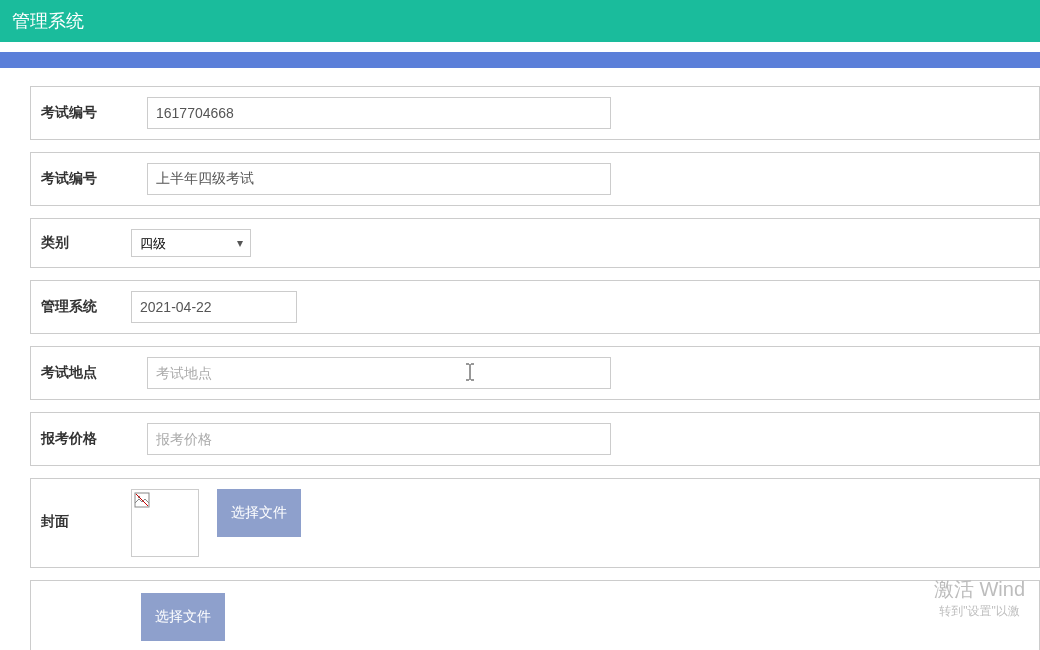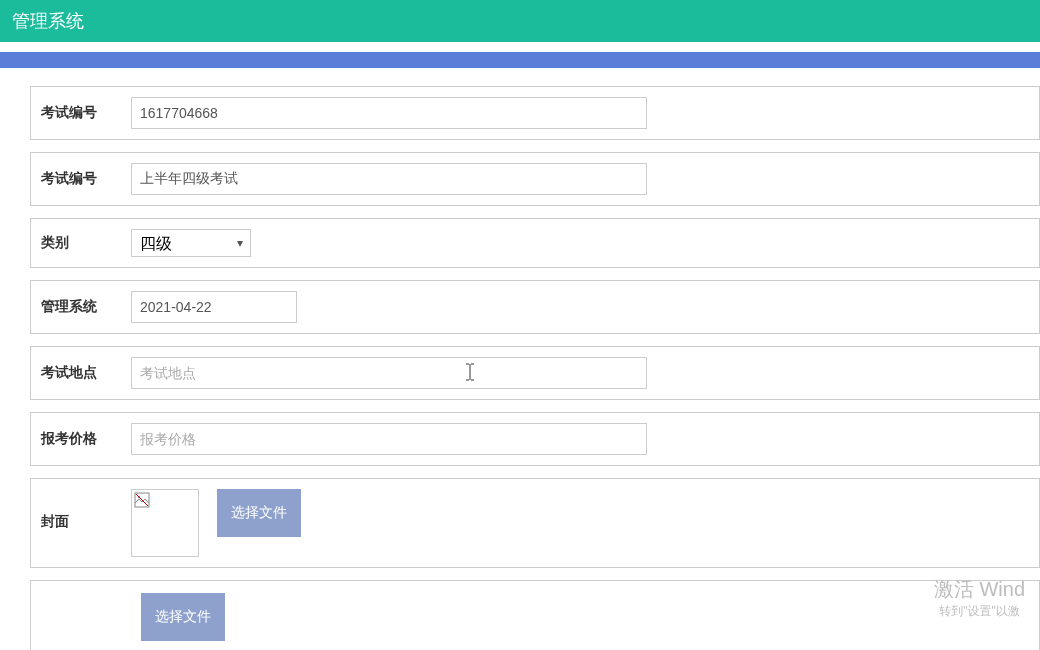--- a/index.html
+++ b/index.html
@@ -47,27 +47,27 @@
   font-size: 14px;
 }
 .txt-input {
   height: 32px;
   border: 1px solid #ccc;
   padding: 0 8px;
   font-size: 14px;
   color: #555;
   background: #fff;
 }
-.txt-input.w440 { width: 516px; }
+.txt-input.w440 { width: 464px; margin-left: 16px; }
 .txt-input.w150 { width: 166px; }
 .select {
   height: 28px;
   border: 1px solid #ccc;
   padding: 0 24px 0 8px;
-  font-size: 16px;
+  font-size: 13px;
   appearance: none;
   background: #fff;
   position: relative;
 }
 .select-wrap { position: relative; display: inline-block; }
 .select-wrap::after {
   content: "▾";
   position: absolute;
   right: 8px;
   top: 50%;

